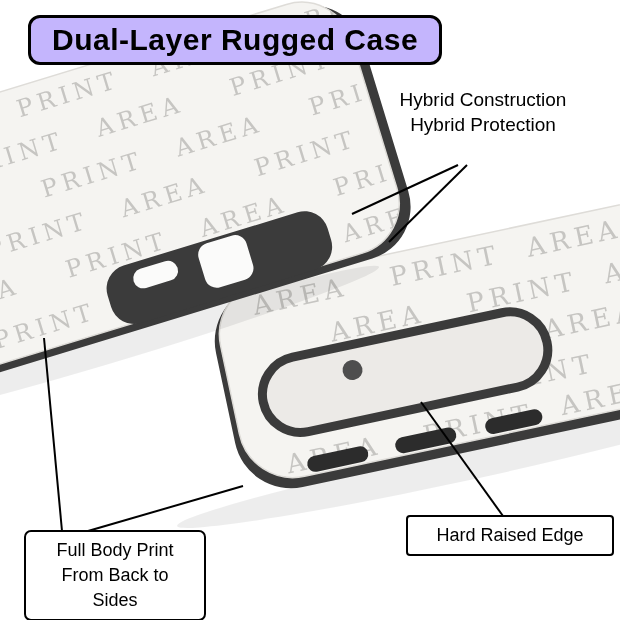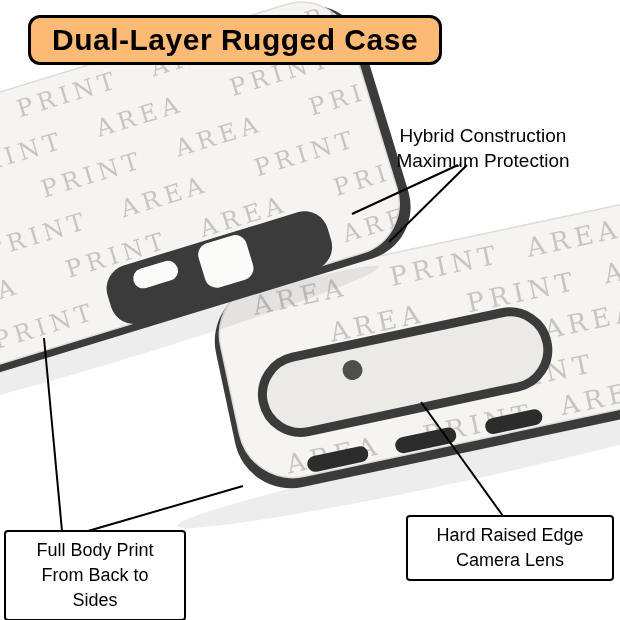--- a/index.html
+++ b/index.html
@@ -3,34 +3,34 @@
 <meta charset="utf-8">
 <style>
   html,body{margin:0;padding:0;}
   body{
     width:620px;height:620px;position:relative;overflow:hidden;
     background:#ffffff;font-family:"Liberation Sans",sans-serif;color:#000;
   }
   .scene{position:absolute;left:0;top:0;width:620px;height:620px;z-index:1;}
   .title-badge{
     position:absolute;left:28px;top:15px;z-index:3;
-    background:#fdba74;border:3px solid #000;border-radius:12px;
+    background:#c4b5fd;border:3px solid #000;border-radius:12px;
     padding:5px 21px;font-size:30px;font-weight:bold;letter-spacing:.5px;
     white-space:nowrap;
   }
   .callout{
     position:absolute;z-index:2;text-align:center;
     font-size:19px;line-height:25px;font-weight:500;
   }
-  .callout-plain{left:352px;top:87px;width:262px;margin-top:36px;}
+  .callout-plain{left:352px;top:87px;width:262px;}
   .callout-box{
     background:#fff;border:2px solid #000;border-radius:4px;
     padding:6px 6px;font-size:18px;line-height:25px;
   }
-  .box-fullbody{left:4px;top:530px;width:166px;}
+  .box-fullbody{left:24px;top:530px;width:166px;border-radius:7px;}
   .box-camera{left:406px;top:515px;width:192px;}
   .pattern-text{
     font-family:"DejaVu Serif",serif;
   }
 </style>
 </head>
 <body>
 
 <svg class="scene" viewBox="0 0 620 620">
   <defs>
@@ -123,25 +123,24 @@
     <line x1="503" y1="516" x2="421" y2="402"></line>
   </g>
 </svg>
 
 <div class="title-badge">
   <span>Dual-Layer Rugged Case</span>
 </div>
 
 <div class="callout callout-plain">
   <div>Hybrid Construction</div>
-  <div>Maximum Protection</div>
+  <div>Hybrid Protection</div>
 </div>
 
 <div class="callout callout-box box-fullbody">
   <div>Full Body Print</div>
   <div>From Back to</div>
   <div>Sides</div>
 </div>
 
 <div class="callout callout-box box-camera">
   <div>Hard Raised Edge</div>
-  <div>Camera Lens</div>
 </div>
 
 </body></html>

